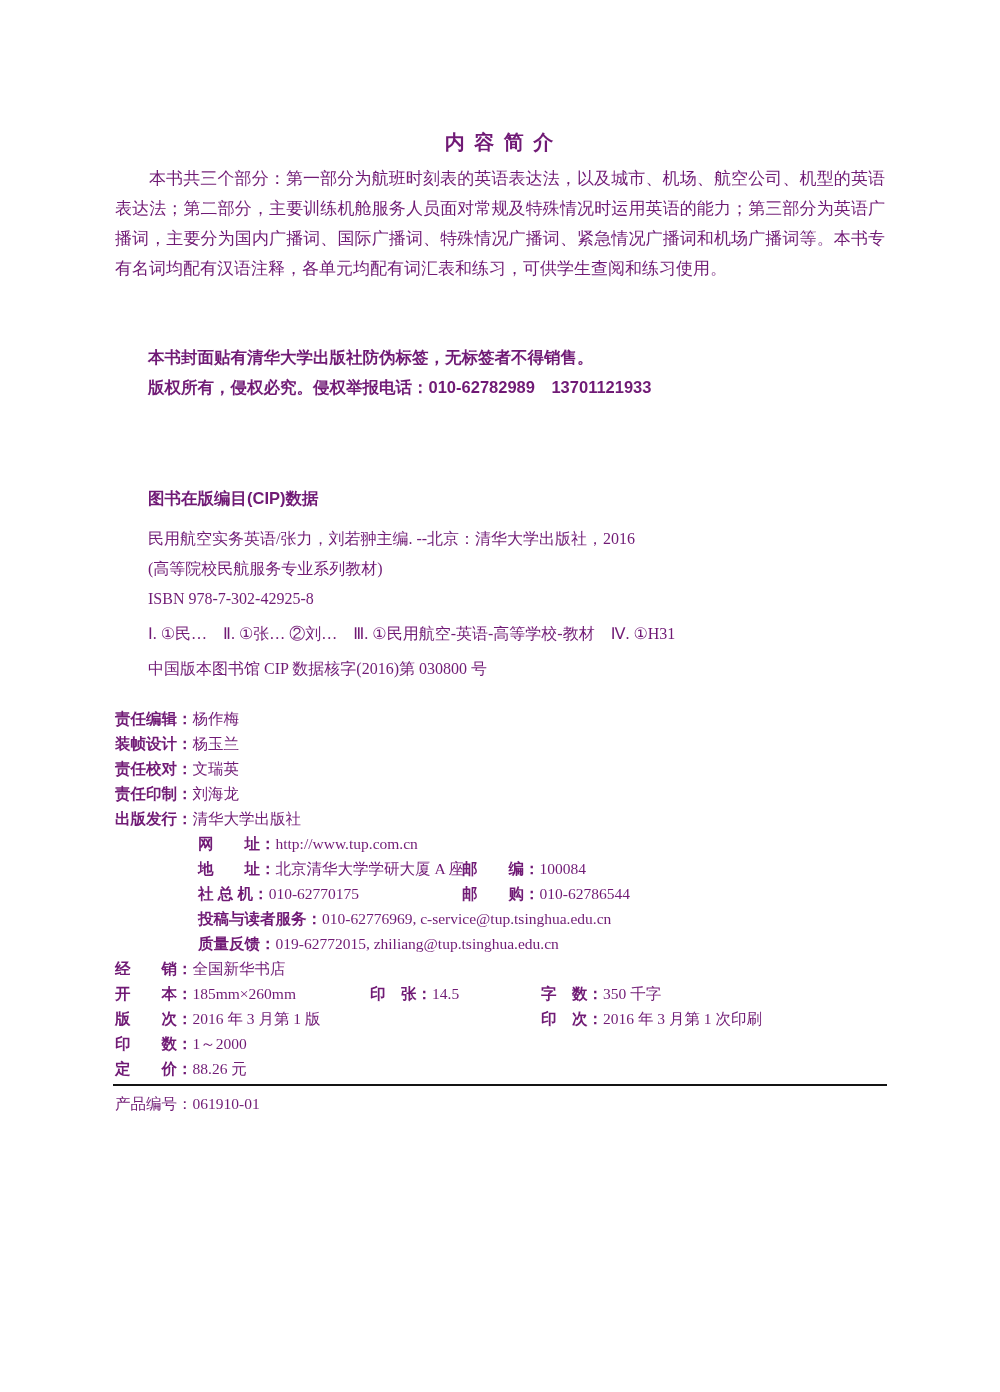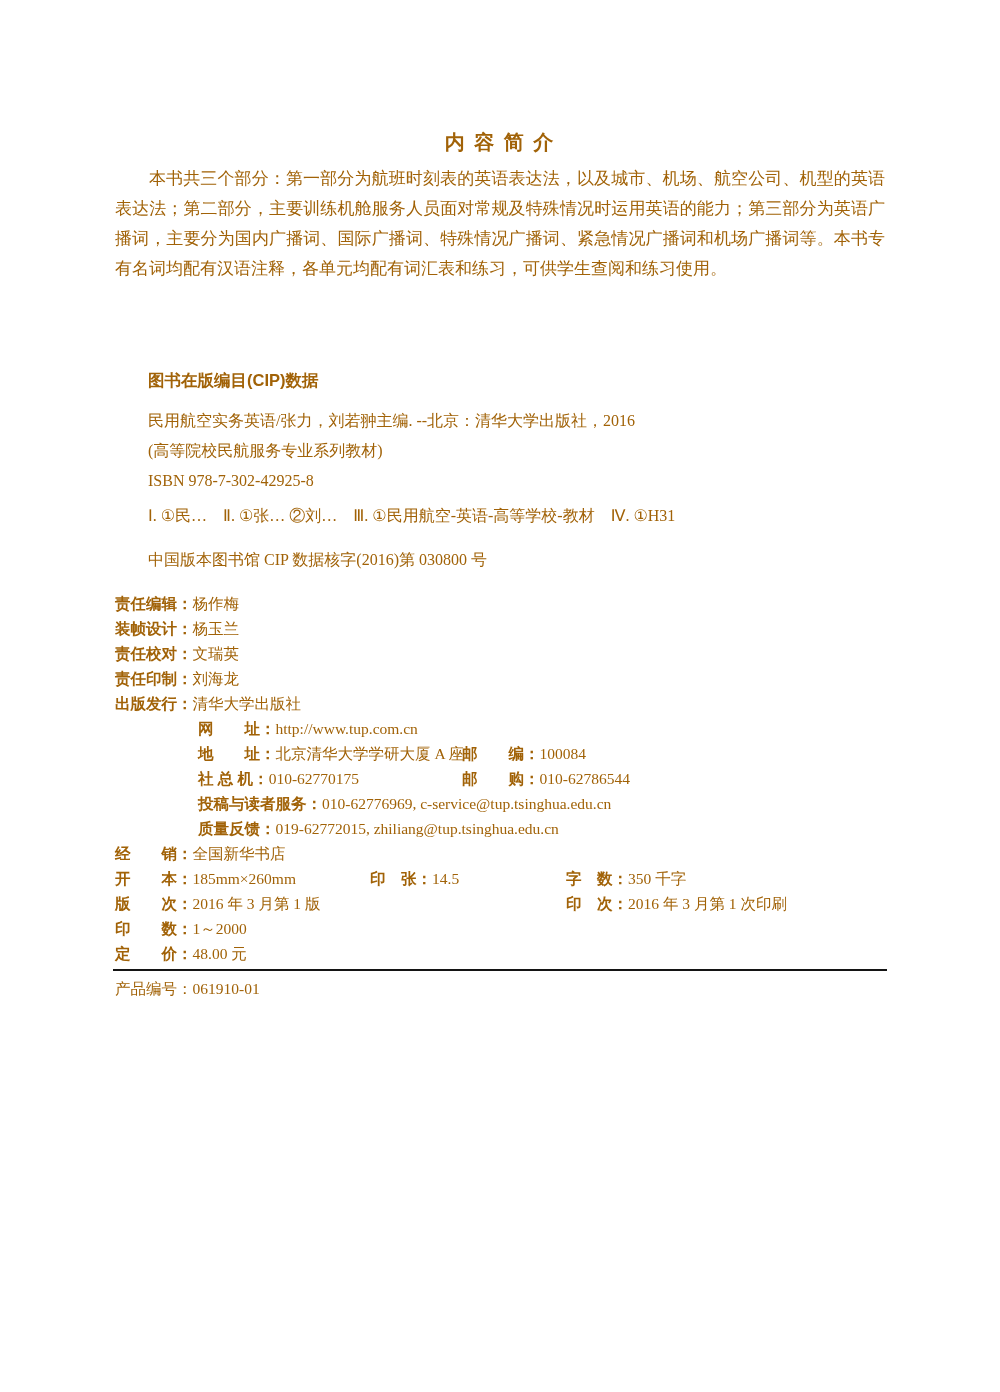--- a/index.html
+++ b/index.html
@@ -1,18 +1,18 @@
 <!DOCTYPE html>
 <html><head>
 <meta charset="utf-8">
 <style>
   html, body { margin:0; padding:0; background:#ffffff; }
   .page {
     position:relative; width:1000px; height:1392px; margin:0 auto;
-    background:#ffffff; color:#a16207; overflow:hidden;
+    background:#ffffff; color:#701a75; overflow:hidden;
     font-family:"Liberation Serif", serif;
   }
   .title {
     margin:0; padding:128px 115px 0 115px;
     font-family:"Liberation Sans", sans-serif; font-weight:bold;
     font-size:20px; line-height:28px; text-align:center; letter-spacing:2px;
   }
   .intro { margin:8px 115px 0 115px; }
   .intro p {
     margin:0; font-size:17px; line-height:30px;
@@ -23,48 +23,52 @@
     font-family:"Liberation Sans", sans-serif; font-weight:bold;
     font-size:16.5px; line-height:30px;
   }
   .cip-block { margin:82px 115px 0 148px; }
   .cip-heading {
     font-family:"Liberation Sans", sans-serif; font-weight:bold;
     font-size:16.5px; line-height:28px; margin-bottom:12px;
   }
   .cip-line { font-size:16px; line-height:30px; }
   .cip-class { margin-top:5px; }
-  .cip-record { margin-top:14px; }
-  .colophon { margin:16px 115px 0 115px; }
+  .cip-record { margin-top:5px; }
+  .colophon { margin:22px 115px 0 115px; }
   .row { position:relative; font-size:15.5px; line-height:25px; white-space:nowrap; }
   .row.ind { padding-left:83px; }
   .lbl {
     font-family:"Liberation Sans", sans-serif; font-weight:bold;
     font-size:15.5px;
   }
   .val { font-size:15.5px; }
   .cm { position:absolute; left:255px; top:0; }
-  .c2 { position:absolute; left:451px; top:0; }
+  .c2 { position:absolute; left:426px; top:0; }
   .row.ind .c2 { left:347px; } 
   .rule {
     margin:3px 113px 0 113px; border-top:2px solid #141414; height:0;
   }
   .product-row { margin:5px 115px 0 115px; font-size:15.5px; line-height:25px; }
 </style>
 </head>
 <body>
 
 <div class="page">
 
   <h1 class="title">内 容 简 介</h1>
 
   <div class="intro">
     <p>本书共三个部分：第一部分为航班时刻表的英语表达法，以及城市、机场、航空公司、机型的英语表达法；第二部分，主要训练机舱服务人员面对常规及特殊情况时运用英语的能力；第三部分为英语广播词，主要分为国内广播词、国际广播词、特殊情况广播词、紧急情况广播词和机场广播词等。本书专有名词均配有汉语注释，各单元均配有词汇表和练习，可供学生查阅和练习使用。</p>
   </div>
 
+  <div class="notice">
+    <div>本书封面贴有清华大学出版社防伪标签，无标签者不得销售。</div>
+    <div>版权所有，侵权必究。侵权举报电话：010-62782989　13701121933</div>
+  </div>
 
   <div class="cip-block">
     <div class="cip-heading">图书在版编目(CIP)数据</div>
     <div class="cip-line">民用航空实务英语/张力，刘若翀主编. --北京：清华大学出版社，2016</div>
     <div class="cip-line">(高等院校民航服务专业系列教材)</div>
     <div class="cip-line">ISBN 978-7-302-42925-8</div>
     <div class="cip-line cip-class">Ⅰ. ①民…　Ⅱ. ①张… ②刘…　Ⅲ. ①民用航空-英语-高等学校-教材　Ⅳ. ①H31</div>
     <div class="cip-line cip-record">中国版本图书馆 CIP 数据核字(2016)第 030800 号</div>
   </div>
 
@@ -76,21 +80,21 @@
     <div class="row"><span class="lbl">出版发行：</span><span class="val">清华大学出版社</span></div>
     <div class="row ind"><span class="lbl">网　　址：</span><span class="val">http://www.tup.com.cn</span></div>
     <div class="row ind"><span class="lbl">地　　址：</span><span class="val">北京清华大学学研大厦 A 座</span><span class="c2"><span class="lbl">邮　　编：</span><span class="val">100084</span></span></div>
     <div class="row ind"><span class="lbl">社 总 机：</span><span class="val">010-62770175</span><span class="c2"><span class="lbl">邮　　购：</span><span class="val">010-62786544</span></span></div>
     <div class="row ind"><span class="lbl">投稿与读者服务：</span><span class="val">010-62776969, c-service@tup.tsinghua.edu.cn</span></div>
     <div class="row ind"><span class="lbl">质量反馈：</span><span class="val">019-62772015, zhiliang@tup.tsinghua.edu.cn</span></div>
     <div class="row"><span class="lbl">经　　销：</span><span class="val">全国新华书店</span></div>
     <div class="row"><span class="lbl">开　　本：</span><span class="val">185mm×260mm</span><span class="cm"><span class="lbl">印　张：</span><span class="val">14.5</span></span><span class="c2"><span class="lbl">字　数：</span><span class="val">350 千字</span></span></div>
     <div class="row"><span class="lbl">版　　次：</span><span class="val">2016 年 3 月第 1 版</span><span class="c2"><span class="lbl">印　次：</span><span class="val">2016 年 3 月第 1 次印刷</span></span></div>
     <div class="row"><span class="lbl">印　　数：</span><span class="val">1～2000</span></div>
-    <div class="row"><span class="lbl">定　　价：</span><span class="val">48.00 元</span></div>
+    <div class="row"><span class="lbl">定　　价：</span><span class="val">88.26 元</span></div>
   </div>
 
   <div class="rule"></div>
 
   <div class="product-row">
     <span>产品编号：</span><span>061910-01</span>
   </div>
 
 </div>
 

